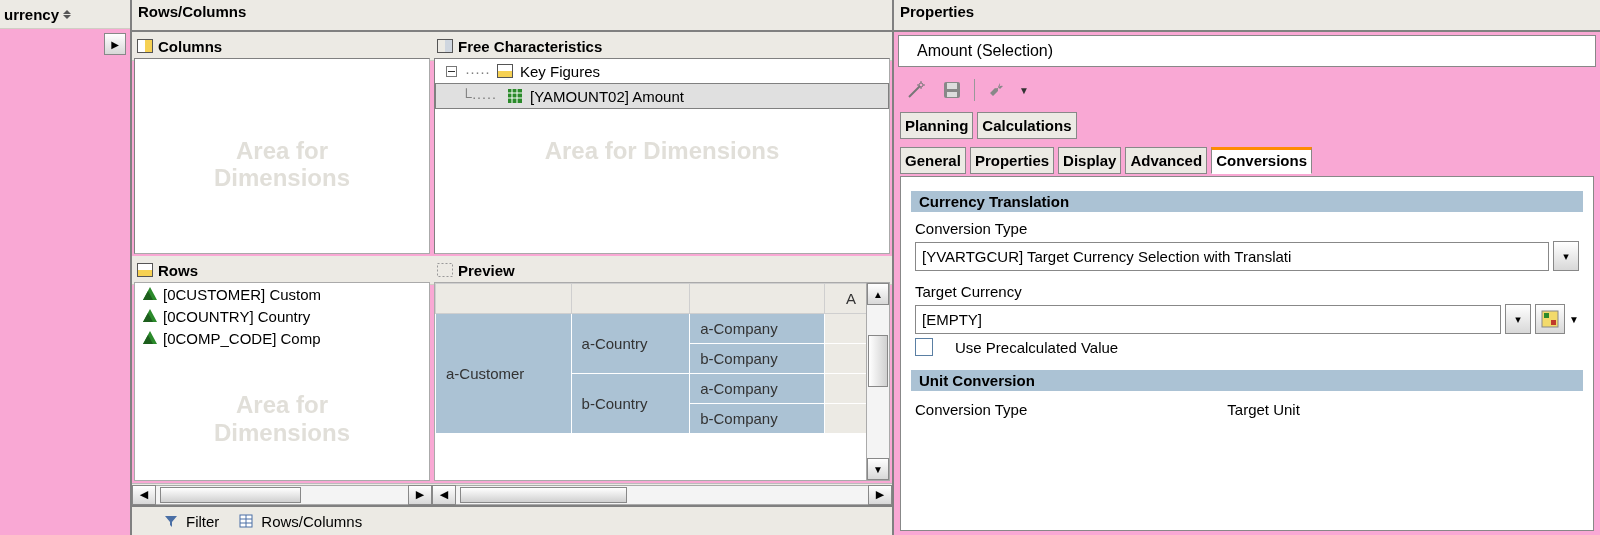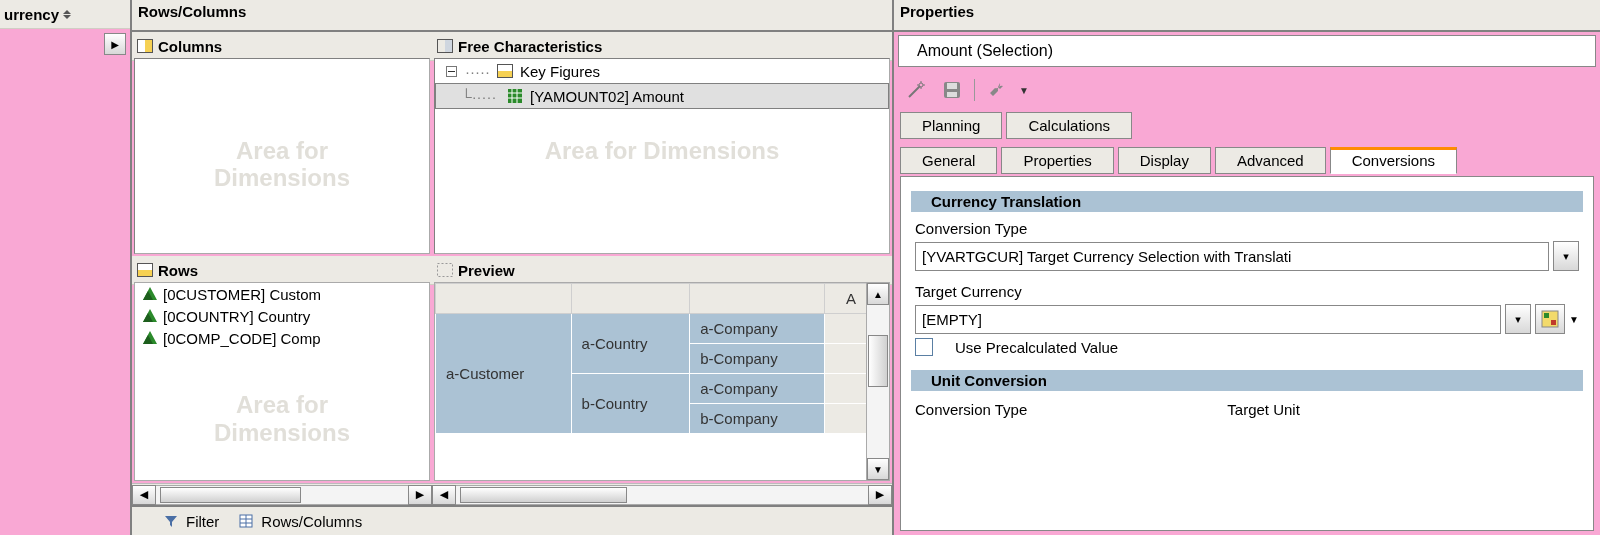--- a/index.html
+++ b/index.html
@@ -36,24 +36,24 @@
   .vtrack{flex:1;background:#f4f4f4;position:relative;}
   .vthumb{position:absolute;left:1px;right:1px;top:30px;height:50px;background:linear-gradient(90deg,#fff,#d0d0d0);border:1px solid #888;}
   .bottom-tabs{grid-column:1/3;background:#eceae4;border-top:2px solid #808080;display:flex;align-items:center;padding:4px 30px;gap:18px;}
   .btab{display:flex;align-items:center;gap:6px;font-size:15px;}
   
   .p-field{border:1px solid #888;background:#fff;margin:3px 4px;padding:6px 18px;font-size:16px;}
   .p-toolbar{display:flex;align-items:center;gap:8px;padding:6px 8px;}
   .tb-ico{width:26px;height:26px;border:1px solid transparent;display:flex;align-items:center;justify-content:center;}
   .tb-div{width:1px;height:22px;background:#999;}
   .tabs{display:flex;flex-wrap:wrap;gap:4px;padding:2px 6px;}
-  .tabs .tab{background:#eceae4;border:1px solid #888;padding:4px 21px;font-size:15px;}
+  .tabs .tab{background:#eceae4;border:1px solid #888;padding:4px 4px;font-size:15px;font-weight:bold;}
   .tabs .tab.act{background:#fff;border-bottom:1px solid #fff;border-top:3px solid #ff8c00;padding-top:2px;}
   .tabpage{background:#fff;border:1px solid #888;margin:0 6px 4px 6px;padding:10px 14px;flex:1;overflow:hidden;}
-  .group-hdr{font-weight:700;background:#abc2d4;padding:2px 20px;margin:4px -4px;}
+  .group-hdr{font-weight:700;background:#abc2d4;padding:2px 8px;margin:4px -4px;}
   .lbl{padding:4px 0;}
   .dd{display:flex;align-items:center;gap:4px;}
   .dd input{flex:1;border:1px solid #888;padding:5px 6px;font-size:15px;background:#fff;}
   .dd .ddbtn{width:24px;height:28px;border:1px solid #888;background:linear-gradient(#fff,#d8d8d8);display:flex;align-items:center;justify-content:center;font-size:11px;}
   .cb{display:flex;align-items:center;gap:22px;padding:4px 0;}
   .cb .box{width:16px;height:16px;border:1px solid #5a7fa3;background:#fff;}
   .split-labels{display:flex;gap:200px;padding-top:6px;}
   
   .ico{display:inline-flex;width:18px;height:18px;align-items:center;justify-content:center;}
   .ico svg{display:block;}

